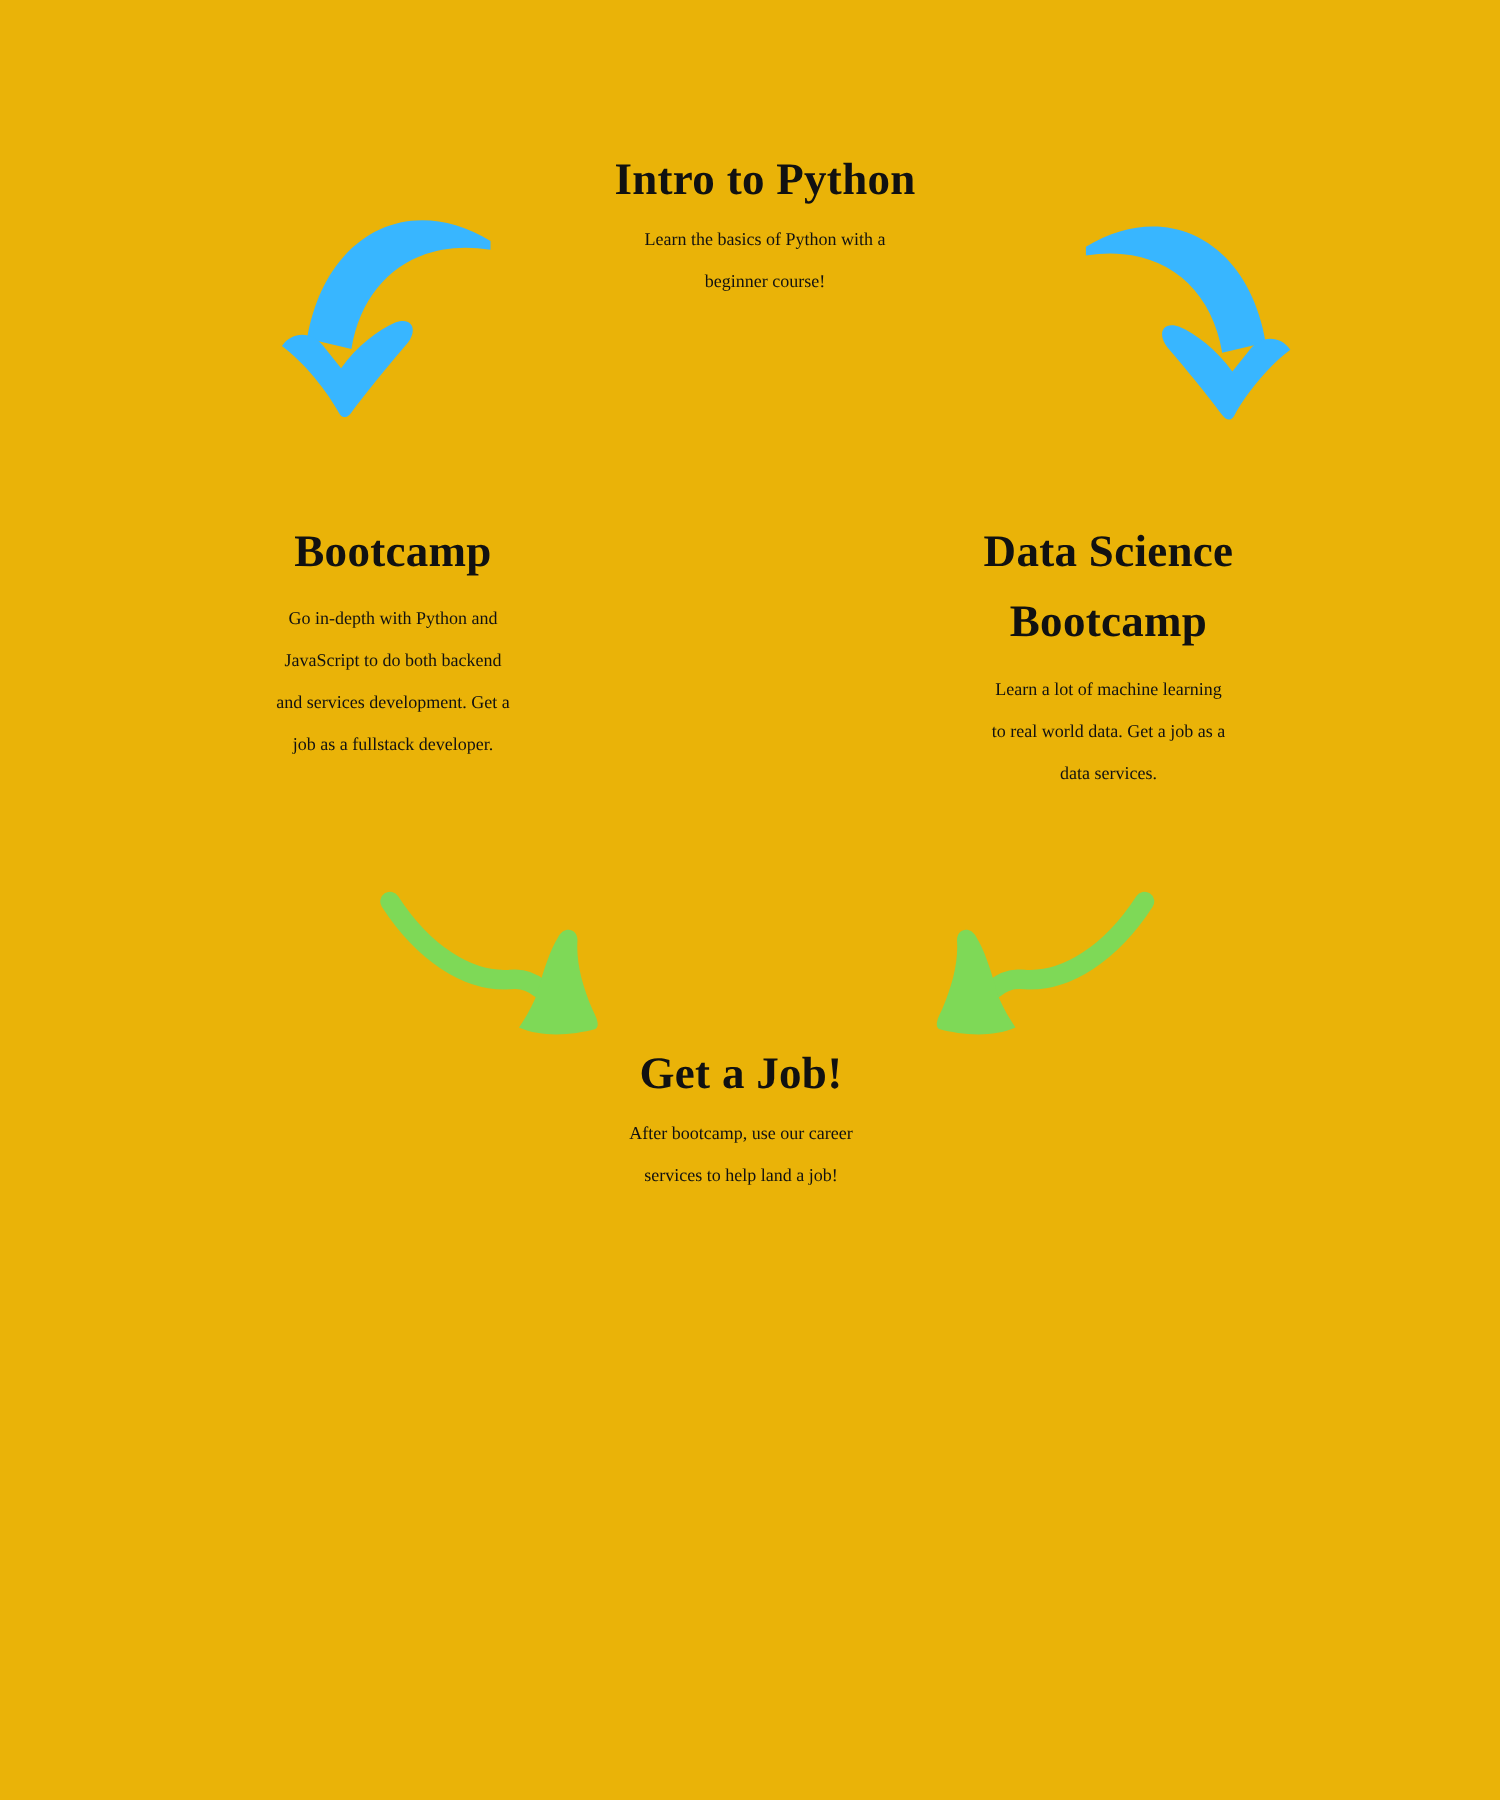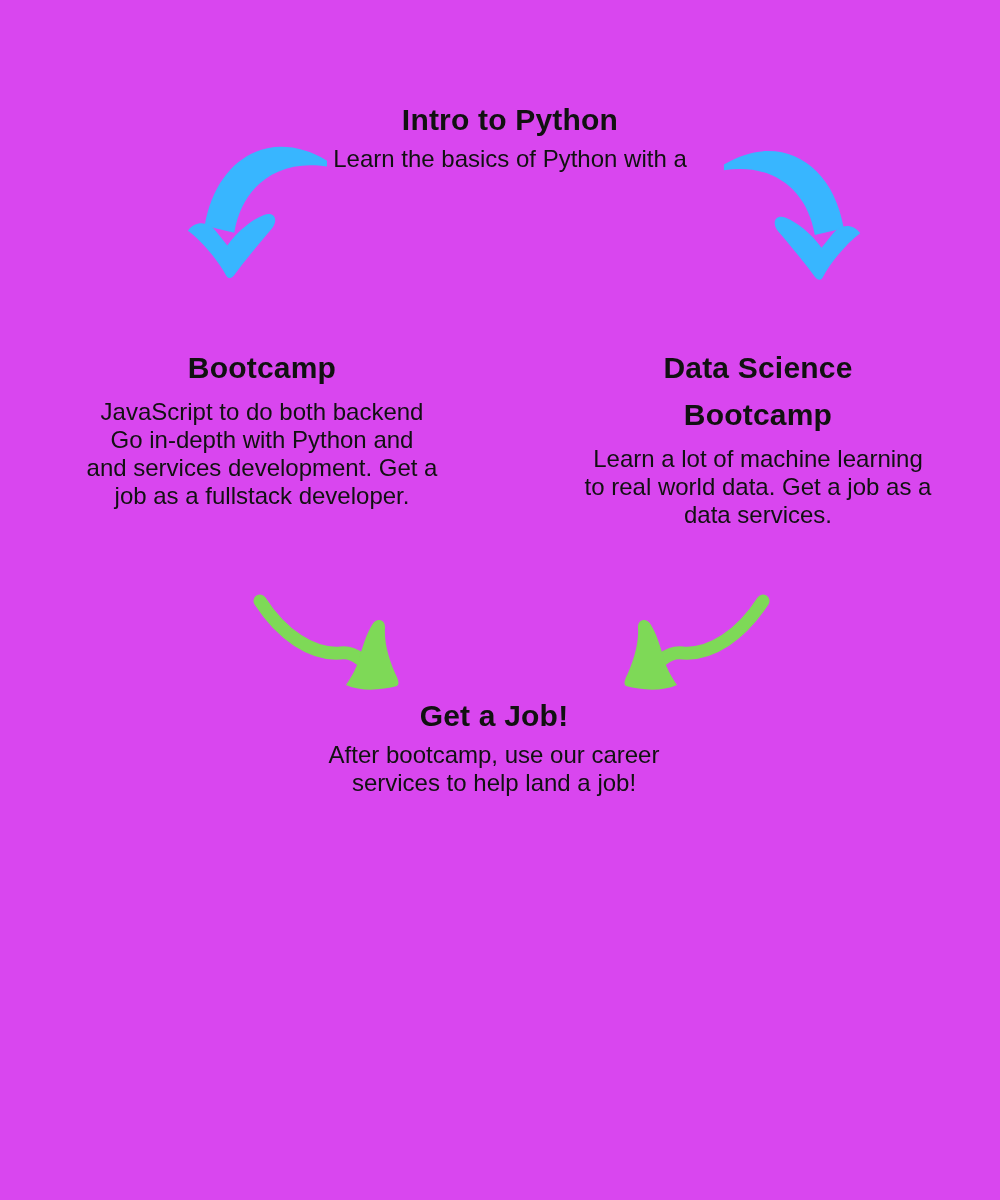--- a/index.html
+++ b/index.html
@@ -2,79 +2,80 @@
 <html><head>
 <meta charset="utf-8">
 <style>
   * { margin: 0; padding: 0; box-sizing: border-box; }
   html, body { background: #ffffff; }
   .canvas {
     position: relative;
     width: 1000px;
     height: 1200px;
     margin: 0 auto;
-    background: #d946ef;
-    font-family: Liberation Sans, sans-serif;
+    background: #eab308;
+    font-family: Liberation Serif, serif;
     color: #111111;
     overflow: hidden;
   }
   .node { position: absolute; text-align: center; }
   .node-title {
     font-size: 30px;
     font-weight: 700;
     line-height: 36px;
     letter-spacing: 0.2px;
   }
   .node-title.two-line { line-height: 47px; }
   .node-desc {
     margin-top: 7px;
-    font-size: 24px;
+    font-size: 12px;
     line-height: 28px;
     font-weight: 400;
   }
   #node-intro       { left: 300px; top: 102px;  width: 420px; }
   #node-python      { left: 72px;  top: 344px;  width: 380px; }
-  #node-datascience { left: 568px; top: 344px;  width: 380px; }
+  #node-datascience { left: 549px; top: 344px;  width: 380px; }
   #node-job         { left: 284px; top: 698px;  width: 420px; }
 
   .arrow { position: absolute; }
   #arrow-blue-left   { left: 181px; top: 135px; width: 148px; height: 143px; }
   #arrow-blue-right  { left: 722px; top: 138px; width: 145px; height: 143px; transform: scaleX(-1); }
   #arrow-green-left  { left: 250px; top: 593px; width: 150px; height: 100px; }
   #arrow-green-right { left: 623px; top: 593px; width: 150px; height: 100px; transform: scaleX(-1); }
 </style>
 </head>
 <body>
 
 <div class="canvas">
 
   <div class="node" id="node-intro">
     <div class="node-title">Intro to Python</div>
     <div class="node-desc">
       <div>Learn the basics of Python with a</div>
+      <div>beginner course!</div>
     </div>
   </div>
 
   <svg class="arrow" id="arrow-blue-left" viewBox="0 0 150 145" aria-hidden="true">
     <path d="M148 26 C92 -8 36 22 24 92 L54 99 C62 50 100 24 148 32 Z" fill="#38B6FF"></path>
     <path d="M46 143 C38 128 22 108 7 97 C15 86 28 88 35 97 L47 112 C58 97 72 86 84 81 C95 77 99 86 92 95 C79 110 62 131 54 142 C51 146 48 146 46 143 Z" fill="#38B6FF"></path>
   </svg>
 
   <svg class="arrow" id="arrow-blue-right" viewBox="0 0 150 145" aria-hidden="true">
     <path d="M148 26 C92 -8 36 22 24 92 L54 99 C62 50 100 24 148 32 Z" fill="#38B6FF"></path>
     <path d="M46 143 C38 128 22 108 7 97 C15 86 28 88 35 97 L47 112 C58 97 72 86 84 81 C95 77 99 86 92 95 C79 110 62 131 54 142 C51 146 48 146 46 143 Z" fill="#38B6FF"></path>
   </svg>
 
   <div class="node" id="node-python">
     <div class="node-title two-line">
       <div>Bootcamp</div>
     </div>
     <div class="node-desc">
+      <div>Go in-depth with Python and</div>
       <div>JavaScript to do both backend</div>
-      <div>Go in-depth with Python and</div>
       <div>and services development. Get a</div>
       <div>job as a fullstack developer.</div>
     </div>
   </div>
 
   <div class="node" id="node-datascience">
     <div class="node-title two-line">
       <div>Data Science</div>
       <div>Bootcamp</div>
     </div>

